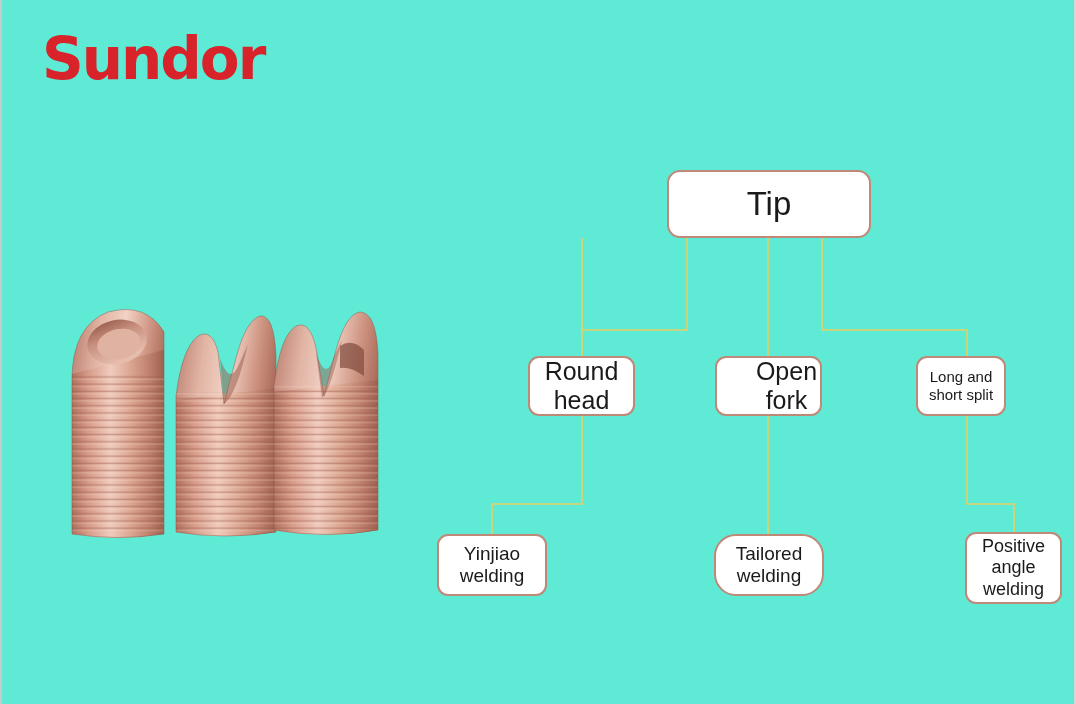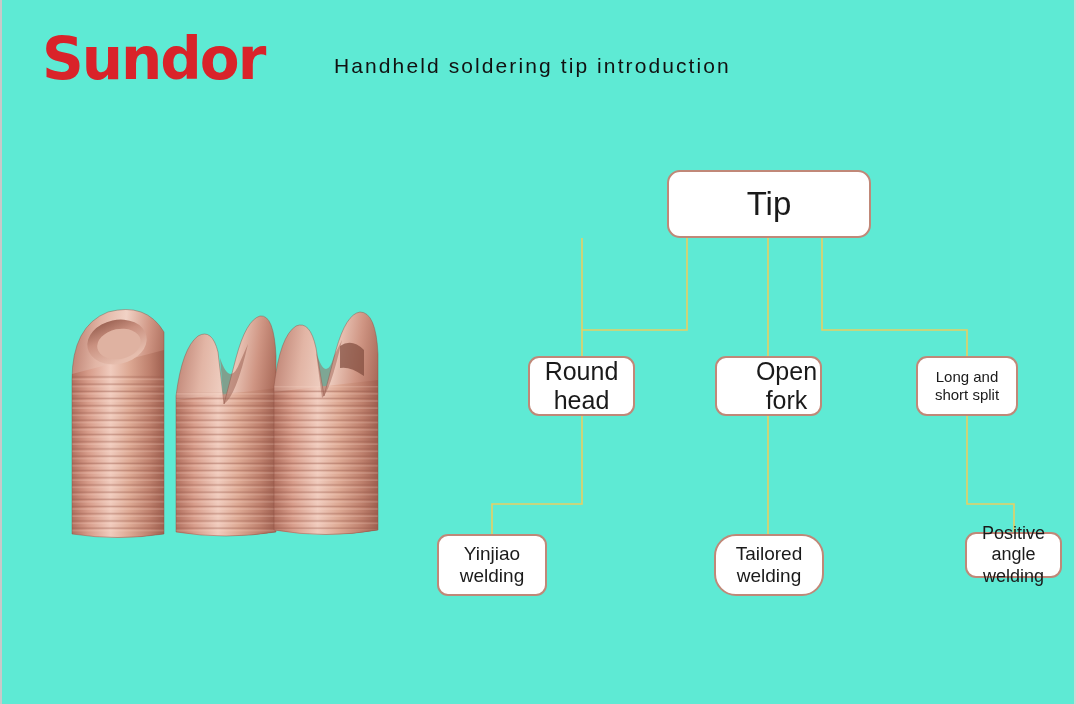--- a/index.html
+++ b/index.html
@@ -82,33 +82,32 @@
     text-align: center;
     color: #1a1a1a;
     line-height: 1.18;
     font-family: "Liberation Sans", sans-serif;
     white-space: pre-line;
   }
   .node-root     { left: 245px; top: 20px;  width: 204px; height: 68px;  font-size: 33px; border-radius: 13px; }
   .node-mid      { top: 206px;  width: 107px; height: 60px; font-size: 25px; }
   .node-mid-1    { left: 106px; }
   .node-mid-2    { left: 293px; padding-left: 36px; }
-  .node-mid-3    { left: 494px; width: 102px; font-size: 15px; }
+  .node-mid-3    { left: 494px; width: 90px; font-size: 15px; }
   .node-leaf     { top: 384px;  width: 110px; height: 62px; font-size: 19px; }
   .node-leaf-1   { left: 15px; }
   .node-leaf-2   { left: 292px; border-radius: 22px; }
-  .node-leaf-3   { left: 543px; width: 97px; height: 46px; top: 382px; font-size: 18px; }
+  .node-leaf-3   { left: 543px; width: 97px; height: 72px; top: 382px; font-size: 18px; }
 </style>
 </head>
 <body>
 
 <div class="slide">
 
   <div class="logo">Sundor</div>
-  <div class="slide-title">Handheld soldering tip introduction</div>
 
   <div class="photo">
     <svg viewBox="0 0 330 252" xmlns="http://www.w3.org/2000/svg">
       <defs>
         <linearGradient id="bodyGrad" x1="0" y1="0" x2="1" y2="0">
           <stop offset="0%" stop-color="#b1705f"></stop>
           <stop offset="18%" stop-color="#d79c8a"></stop>
           <stop offset="42%" stop-color="#f0cbbd"></stop>
           <stop offset="62%" stop-color="#dda994"></stop>
           <stop offset="85%" stop-color="#bd7f6c"></stop>

